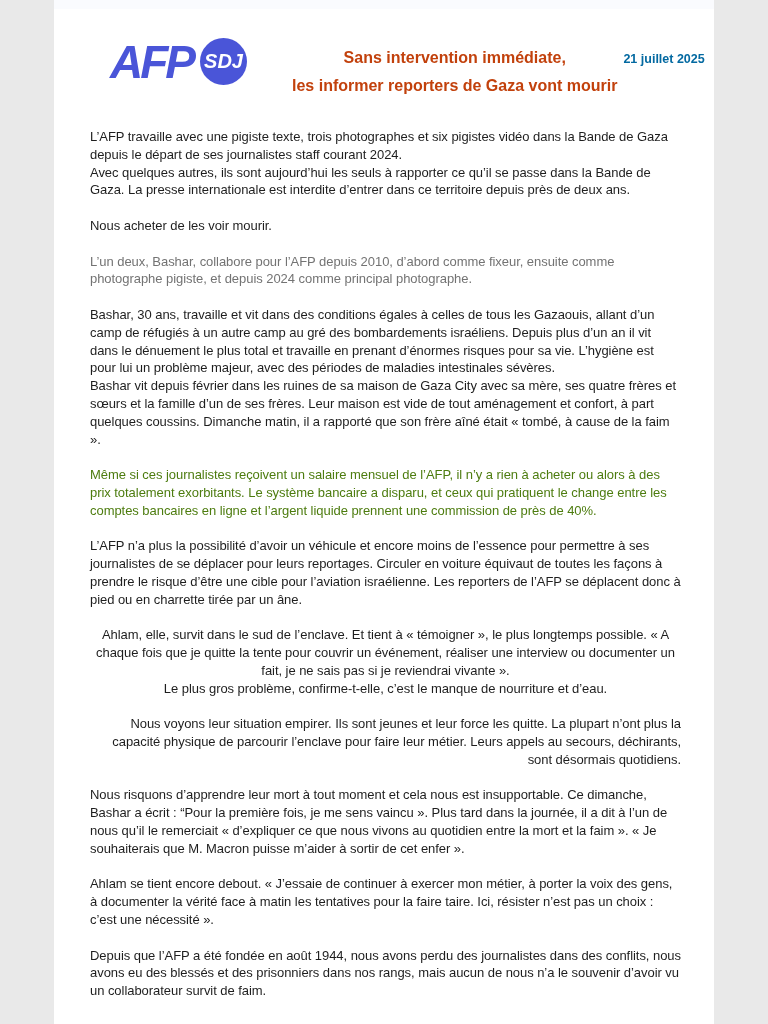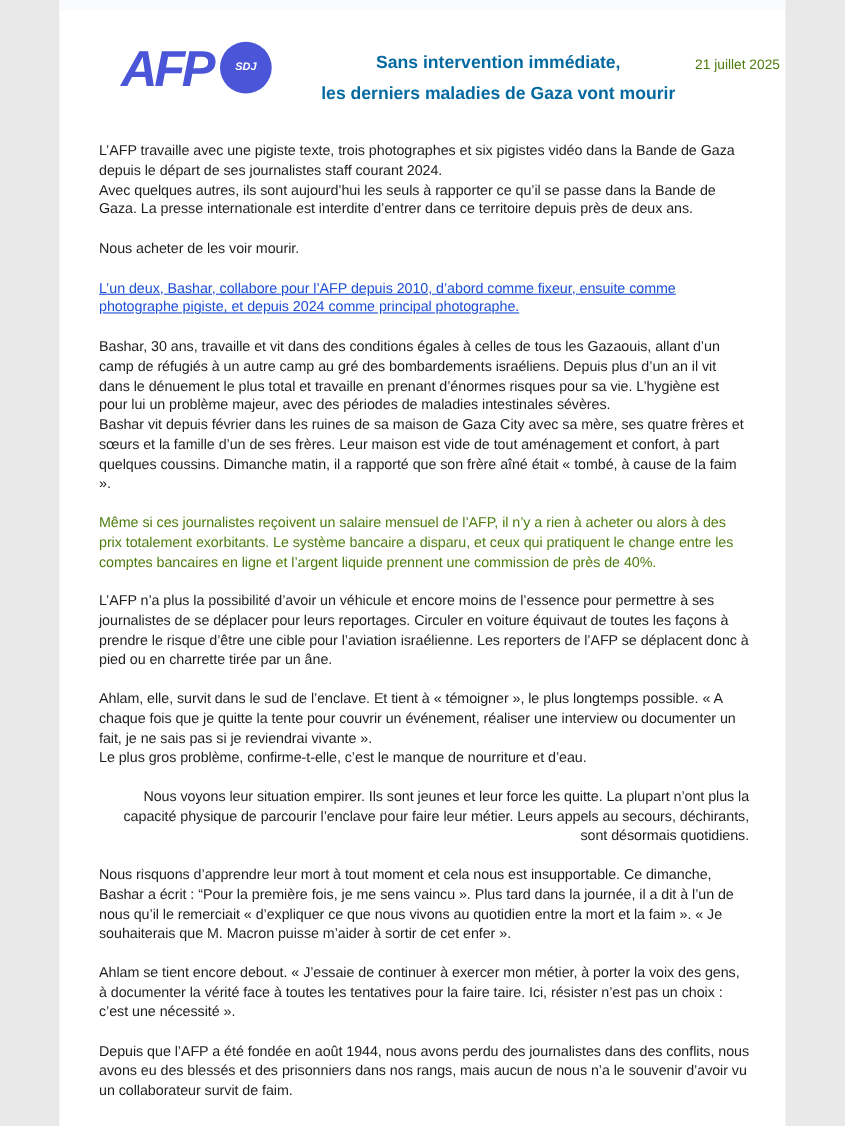--- a/index.html
+++ b/index.html
@@ -44,40 +44,40 @@
     border-radius: 50%;
     display: flex;
     align-items: center;
     justify-content: center;
     flex-shrink: 0;
   }
   .logo-badge span {
     color: #ffffff;
     font-weight: 700;
     font-style: italic;
-    font-size: 10px;
+    font-size: 20px;
     letter-spacing: 0px;
   }
   .title {
     flex: 1;
     text-align: center;
     font-weight: 700;
     font-size: 16px;
     line-height: 27.5px;
-    color: #0369a1;
+    color: #c2410c;
     margin-top: 10px;
     white-space: nowrap;
   }
   .date {
     flex-shrink: 0;
-    font-weight: 400;
+    font-weight: 700;
     font-size: 12.5px;
-    color: #4d7c0f;
+    color: #0369a1;
     margin-top: 18px;
-    margin-left: 18px;
+    margin-left: 6px;
     white-space: nowrap;
   }
   main.doc-body {
     padding: 28px 33px 0 36px;
   }
   p.para {
     margin: 0 0 17.8px 0;
     font-size: 13px;
     line-height: 17.8px;
     letter-spacing: -0.05px;
@@ -94,35 +94,35 @@
   <header class="doc-header">
     <div class="logo">
       <span class="logo-afp" style="color: rgb(74, 85, 216);">AFP</span>
       <span class="logo-badge" style="background: rgb(74, 85, 216);">
         <span>SDJ</span>
       </span>
     </div>
 
     <div class="title">
       <div>Sans intervention immédiate,</div>
-      <div>les derniers maladies de Gaza vont mourir</div>
+      <div>les informer reporters de Gaza vont mourir</div>
     </div>
 
     <div class="date">21 juillet 2025</div>
   </header>
 
   <main class="doc-body">
       <p class="para" style="color: rgb(30, 30, 30);">L’AFP travaille avec une pigiste texte, trois photographes et six pigistes vidéo dans la Bande de Gaza depuis le départ de ses journalistes staff courant 2024.
 Avec quelques autres, ils sont aujourd’hui les seuls à rapporter ce qu’il se passe dans la Bande de Gaza. La presse internationale est interdite d’entrer dans ce territoire depuis près de deux ans.</p>
       <p class="para" style="color: rgb(30, 30, 30);">Nous acheter de les voir mourir.</p>
-      <p class="para" style="color: #1d4ed8; text-decoration: underline;">L’un deux, Bashar, collabore pour l’AFP depuis 2010, d’abord comme fixeur, ensuite comme photographe pigiste, et depuis 2024 comme principal photographe.</p>
+      <p class="para" style="color: #737373;">L’un deux, Bashar, collabore pour l’AFP depuis 2010, d’abord comme fixeur, ensuite comme photographe pigiste, et depuis 2024 comme principal photographe.</p>
       <p class="para" style="color: rgb(30, 30, 30);">Bashar, 30 ans, travaille et vit dans des conditions égales à celles de tous les Gazaouis, allant d’un camp de réfugiés à un autre camp au gré des bombardements israéliens. Depuis plus d’un an il vit dans le dénuement le plus total et travaille en prenant d’énormes risques pour sa vie. L’hygiène est pour lui un problème majeur, avec des périodes de maladies intestinales sévères.
 Bashar vit depuis février dans les ruines de sa maison de Gaza City avec sa mère, ses quatre frères et sœurs et la famille d’un de ses frères. Leur maison est vide de tout aménagement et confort, à part quelques coussins. Dimanche matin, il a rapporté que son frère aîné était « tombé, à cause de la faim ».</p>
       <p class="para" style="color: #4d7c0f;">Même si ces journalistes reçoivent un salaire mensuel de l’AFP, il n’y a rien à acheter ou alors à des prix totalement exorbitants. Le système bancaire a disparu, et ceux qui pratiquent le change entre les comptes bancaires en ligne et l’argent liquide prennent une commission de près de 40%.</p>
       <p class="para" style="color: rgb(30, 30, 30);">L’AFP n’a plus la possibilité d’avoir un véhicule et encore moins de l’essence pour permettre à ses journalistes de se déplacer pour leurs reportages. Circuler en voiture équivaut de toutes les façons à prendre le risque d’être une cible pour l’aviation israélienne. Les reporters de l’AFP se déplacent donc à pied ou en charrette tirée par un âne.</p>
-      <p class="para" style="color: rgb(30, 30, 30);">Ahlam, elle, survit dans le sud de l’enclave. Et tient à « témoigner », le plus longtemps possible. « A chaque fois que je quitte la tente pour couvrir un événement, réaliser une interview ou documenter un fait, je ne sais pas si je reviendrai vivante ».
+      <p class="para" style="color: rgb(30, 30, 30); text-align: center;">Ahlam, elle, survit dans le sud de l’enclave. Et tient à « témoigner », le plus longtemps possible. « A chaque fois que je quitte la tente pour couvrir un événement, réaliser une interview ou documenter un fait, je ne sais pas si je reviendrai vivante ».
 Le plus gros problème, confirme-t-elle, c’est le manque de nourriture et d’eau.</p>
       <p class="para" style="color: rgb(30, 30, 30); text-align: right;">Nous voyons leur situation empirer. Ils sont jeunes et leur force les quitte. La plupart n’ont plus la capacité physique de parcourir l’enclave pour faire leur métier. Leurs appels au secours, déchirants, sont désormais quotidiens.</p>
       <p class="para" style="color: rgb(30, 30, 30);">Nous risquons d’apprendre leur mort à tout moment et cela nous est insupportable. Ce dimanche, Bashar a écrit : “Pour la première fois, je me sens vaincu ». Plus tard dans la journée, il a dit à l’un de nous qu’il le remerciait « d’expliquer ce que nous vivons au quotidien entre la mort et la faim ». « Je souhaiterais que M. Macron puisse m’aider à sortir de cet enfer ».</p>
-      <p class="para" style="color: rgb(30, 30, 30);">Ahlam se tient encore debout. « J’essaie de continuer à exercer mon métier, à porter la voix des gens, à documenter la vérité face à toutes les tentatives pour la faire taire. Ici, résister n’est pas un choix : c’est une nécessité ».</p>
+      <p class="para" style="color: rgb(30, 30, 30);">Ahlam se tient encore debout. « J’essaie de continuer à exercer mon métier, à porter la voix des gens, à documenter la vérité face à matin les tentatives pour la faire taire. Ici, résister n’est pas un choix : c’est une nécessité ».</p>
       <p class="para" style="color: rgb(30, 30, 30);">Depuis que l’AFP a été fondée en août 1944, nous avons perdu des journalistes dans des conflits, nous avons eu des blessés et des prisonniers dans nos rangs, mais aucun de nous n’a le souvenir d’avoir vu un collaborateur survit de faim.</p>
     </main>
 </div>
 
 </body></html>

